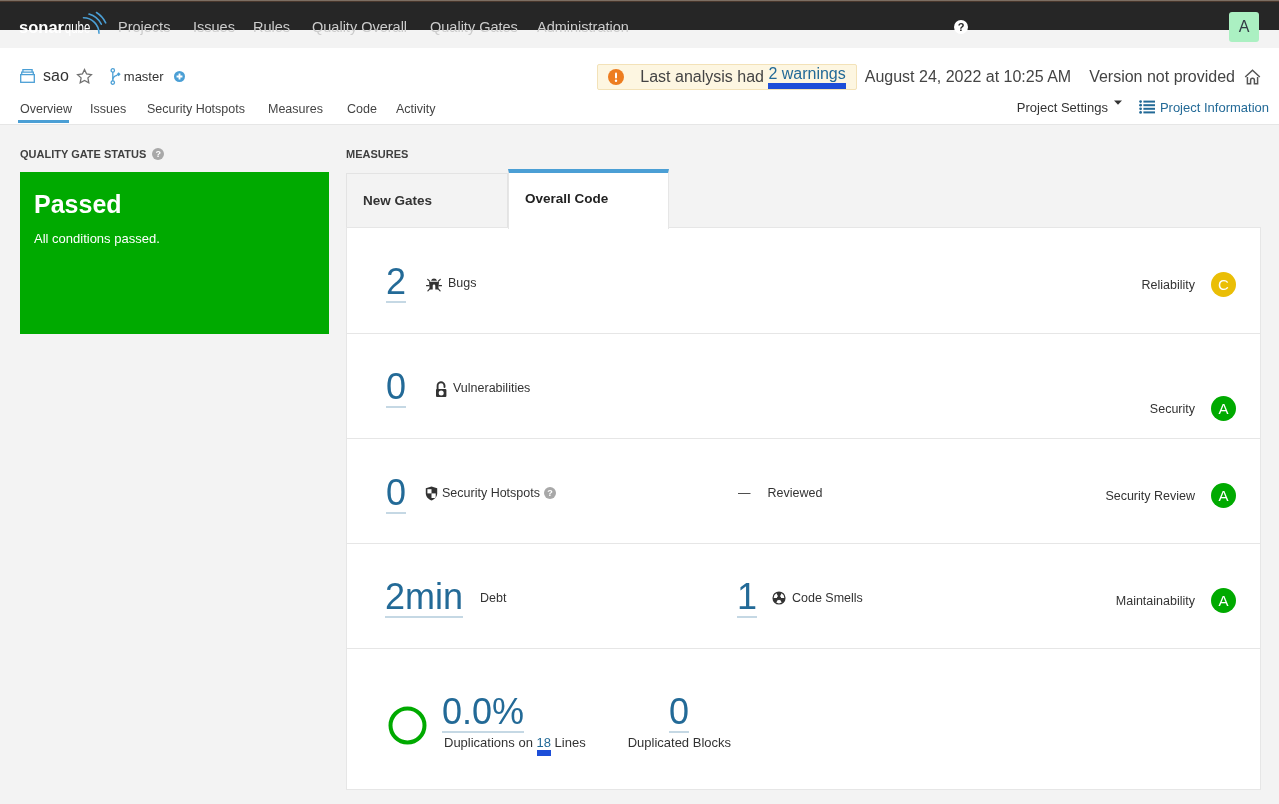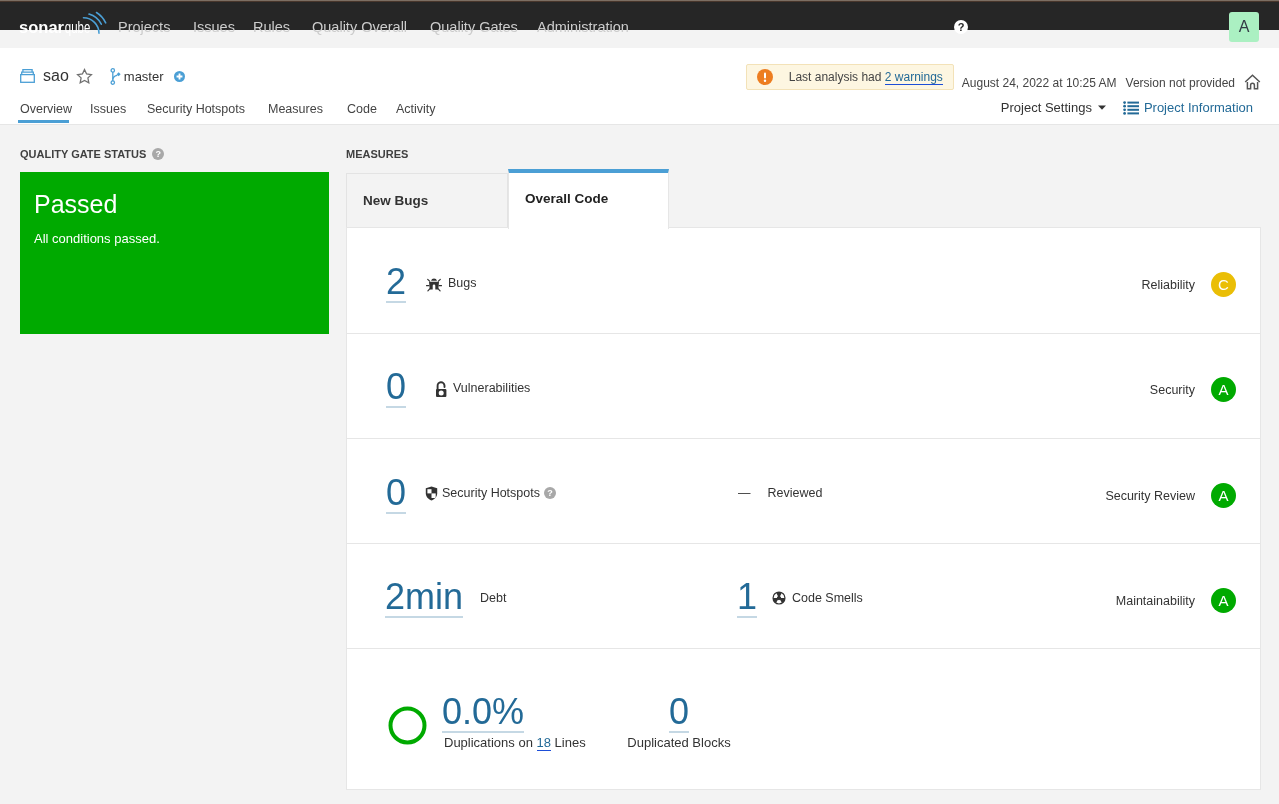--- a/index.html
+++ b/index.html
@@ -13,32 +13,32 @@
 a.navmenu{position:absolute;color:#ccc;font-size:14.5px;text-decoration:none;top:17px;white-space:nowrap}
 #helpq{position:absolute;left:954px;top:18px;width:14px;height:14px;border-radius:50%;background:#fff;color:#262626;font-weight:bold;text-align:center;line-height:14px;font-size:11px}
 #search{position:absolute;left:981px;top:10px;width:241px;height:30px;background:#fff;border-radius:3px}
 #search .ph{position:absolute;left:26px;top:7px;color:#aaa;font-size:14px}
 #avatar{position:absolute;left:1229px;top:10px;width:30px;height:30px;background:#abf0c2;border-radius:3px;color:#333a45;text-align:center;line-height:30px;font-size:16px}
 
 #header{position:absolute;top:48px;left:0;width:1279px;height:77px;background:#fff;border-bottom:1px solid #e6e6e6}
 #crumb{position:absolute;left:20px;top:19px;height:18px;display:flex;align-items:center}
 #crumb .name{font-size:16px;color:#333;margin-left:8px}
 #crumb .master{font-size:13px;color:#333;margin-left:1px}
-#meta{position:absolute;top:16px;right:18px;height:26px;display:flex;align-items:flex-end;font-size:12px;color:#444}
+#meta{position:absolute;top:16px;right:18px;height:26px;display:flex;align-items:center;font-size:16px;color:#444}
 #warnpill{display:flex;align-items:center;background:#fdf6e1;border:1px solid #f3e2b8;border-radius:2px;height:26px;padding:0 10px}
 #warnpill .t{color:#444}
-a.bluelink{color:#236a97;text-decoration:none;border-bottom:1px solid #1d4ed8}
+a.bluelink{color:#236a97;text-decoration:none;border-bottom:6px solid #1d4ed8}
 #tabsrow a{position:absolute;top:54px;color:#444;font-size:12.5px;text-decoration:none;white-space:nowrap}
 #tabund{position:absolute;left:18px;top:72px;width:51px;height:3px;background:#4b9fd5}
-#psettings{position:absolute;top:52px;right:26px;display:flex;align-items:center;font-size:13px;color:#333}
+#psettings{position:absolute;top:52px;right:10px;display:flex;align-items:flex-start;font-size:13px;color:#333}
 
 .h2{position:absolute;font-size:11px;font-weight:bold;color:#404040;letter-spacing:0}
 
 #qg{position:absolute;left:20px;top:172px;width:309px;height:162px;background:#00aa00;color:#fff}
-#qg .big{font-size:25px;font-weight:normal;position:absolute;left:14px;top:18px}
+#qg .big{font-size:25px;font-weight:bold;position:absolute;left:14px;top:18px}
 #qg .sub{font-size:13px;position:absolute;left:14px;top:59px}
 
 #tab-new{position:absolute;left:346px;top:173px;width:162px;height:54px;background:#f3f3f3;border:1px solid #e3e3e3;border-bottom:none}
 #tab-new span{position:absolute;left:16px;top:19px;font-size:13.5px;font-weight:bold;color:#333}
 #tab-all{position:absolute;left:508px;top:169px;width:161px;height:60px;background:#fff;border-top:4px solid #4b9fd5;border-left:1px solid #e6e6e6;border-right:1px solid #e6e6e6;z-index:3}
 #tab-all span{position:absolute;left:16px;top:18px;font-size:13.5px;font-weight:bold;color:#222}
 
 #panel{position:absolute;left:346px;top:227px;width:915px;height:563px;background:#fff;border:1px solid #e6e6e6}
 .mrow{position:absolute;left:0;width:913px;border-bottom:1px solid #e6e6e6}
 .bignum{font-size:36px;color:#236a97;text-decoration:none;border-bottom:2px solid #c5d8e4;line-height:1.02;display:inline-block}
@@ -103,21 +103,21 @@
     <div id="warnpill">
       <svg width="16" height="16" viewBox="0 0 16 16">
           <circle cx="8" cy="8" r="8" fill="#ed7d20"></circle>
           <rect x="7" y="3.4" width="2" height="6" rx="1" fill="#fff"></rect>
           <circle cx="8" cy="11.8" r="1.2" fill="#fff"></circle>
         </svg>
       <span class="t" style="margin-left:16px">Last analysis had&nbsp;</span>
         <a class="bluelink" href="#">2 warnings</a>
     </div>
     <span style="margin-left:8px">August 24, 2022 at 10:25 AM</span>
-    <span style="margin-left:9px">Version not provided</span>
+    <span style="margin-left:18px">Version not provided</span>
     <svg style="margin-left:9px" width="17" height="16" viewBox="0 0 17 16" fill="none" stroke="#555" stroke-width="1.5">
         <path d="M1.2 8 L8.5 1.2 L15.8 8"></path>
         <path d="M3.4 8 V14.8 H6.6 V11.2 A1.9 1.9 0 0 1 10.4 11.2 V14.8 H13.6 V8"></path>
       </svg>
   </div>
   <div id="tabsrow">
     <a style="left:20px" href="#">Overview</a>
       <a style="left:90px" href="#">Issues</a>
       <a style="left:147px" href="#">Security Hotspots</a>
       <a style="left:268px" href="#">Measures</a>
@@ -148,21 +148,21 @@
 
 <div class="h2" style="left:20px;top:148px">QUALITY GATE STATUS<span class="qhelp" style="vertical-align:1px;margin-left:6px">?</span></div>
 <div class="h2" style="left:346px;top:148px">MEASURES</div>
 
 <div id="qg">
   <div class="big">Passed</div>
   <div class="sub">All conditions passed.</div>
 </div>
 
 <div id="tab-new">
-    <span>New Bugs</span>
+    <span>New Gates</span>
   </div>
 <div id="tab-all">
     <span>Overall Code</span>
   </div>
 
 <div id="panel">
 
   <div class="mrow" style="top:0;height:106px">
     <a class="bignum abs" style="left:39px;top:36px" href="#">2</a>
     <div class="miclabel abs" style="left:79px;top:48px">
@@ -189,21 +189,21 @@
   <div class="mrow" style="top:106px;height:105px">
     <a class="bignum abs" style="left:39px;top:35px" href="#">0</a>
     <div class="miclabel abs" style="left:88px;top:47px">
       <svg width="13" height="17" viewBox="0 0 13 17">
           <rect x="1" y="8" width="10.4" height="8" rx="1" fill="#333"></rect>
           <circle cx="6.2" cy="12" r="2.5" fill="#fff"></circle>
           <path d="M2.6 8.2 V5 A3.4 3.4 0 0 1 9.5 4.5 V6.1" stroke="#333" stroke-width="1.9" stroke-linecap="round" fill="none"></path>
         </svg>
       <span class="lbl" style="margin-left:5px">Vulnerabilities</span>
     </div>
-    <div class="rgroup" style="right:24px;top:43px">
+    <div class="rgroup" style="right:24px;top:62px">
         <span class="rlbl">Security</span>
         <div class="rating r-a">A</div>
       </div>
   </div>
 
   <div class="mrow" style="top:211px;height:105px">
     <a class="bignum abs" style="left:39px;top:36px" href="#">0</a>
     <div class="miclabel abs" style="left:78px;top:47px">
       <svg width="13" height="15" viewBox="0 0 13 15">
           <defs>
@@ -250,15 +250,15 @@
       </div>
   </div>
 
   <div class="mrow" style="top:421px;height:142px;border-bottom:none">
     <svg class="abs" style="left:41px;top:57px" width="39" height="39" viewBox="0 0 39 39" fill="none">
         <circle cx="19.5" cy="19.5" r="17" stroke="#00aa00" stroke-width="4"></circle>
       </svg>
     <a class="bignum abs" style="left:95px;top:45px" href="#">0.0%</a>
     <div class="abs" style="left:97px;top:86px;font-size:13px;color:#333">Duplications on <a class="bluelink" href="#">18</a> Lines</div>
     <div class="abs" style="left:280px;top:45px;width:104px;text-align:center"><a class="bignum" href="#">0</a></div>
-    <div class="abs" style="left:280px;top:86px;width:104px;text-align:center;font-size:13px;color:#333">Duplicated Blocks</div>
+    <div class="abs" style="left:280px;top:86px;width:104px;text-align:right;font-size:13px;color:#333">Duplicated Blocks</div>
   </div>
 </div>
 
 </body></html>

